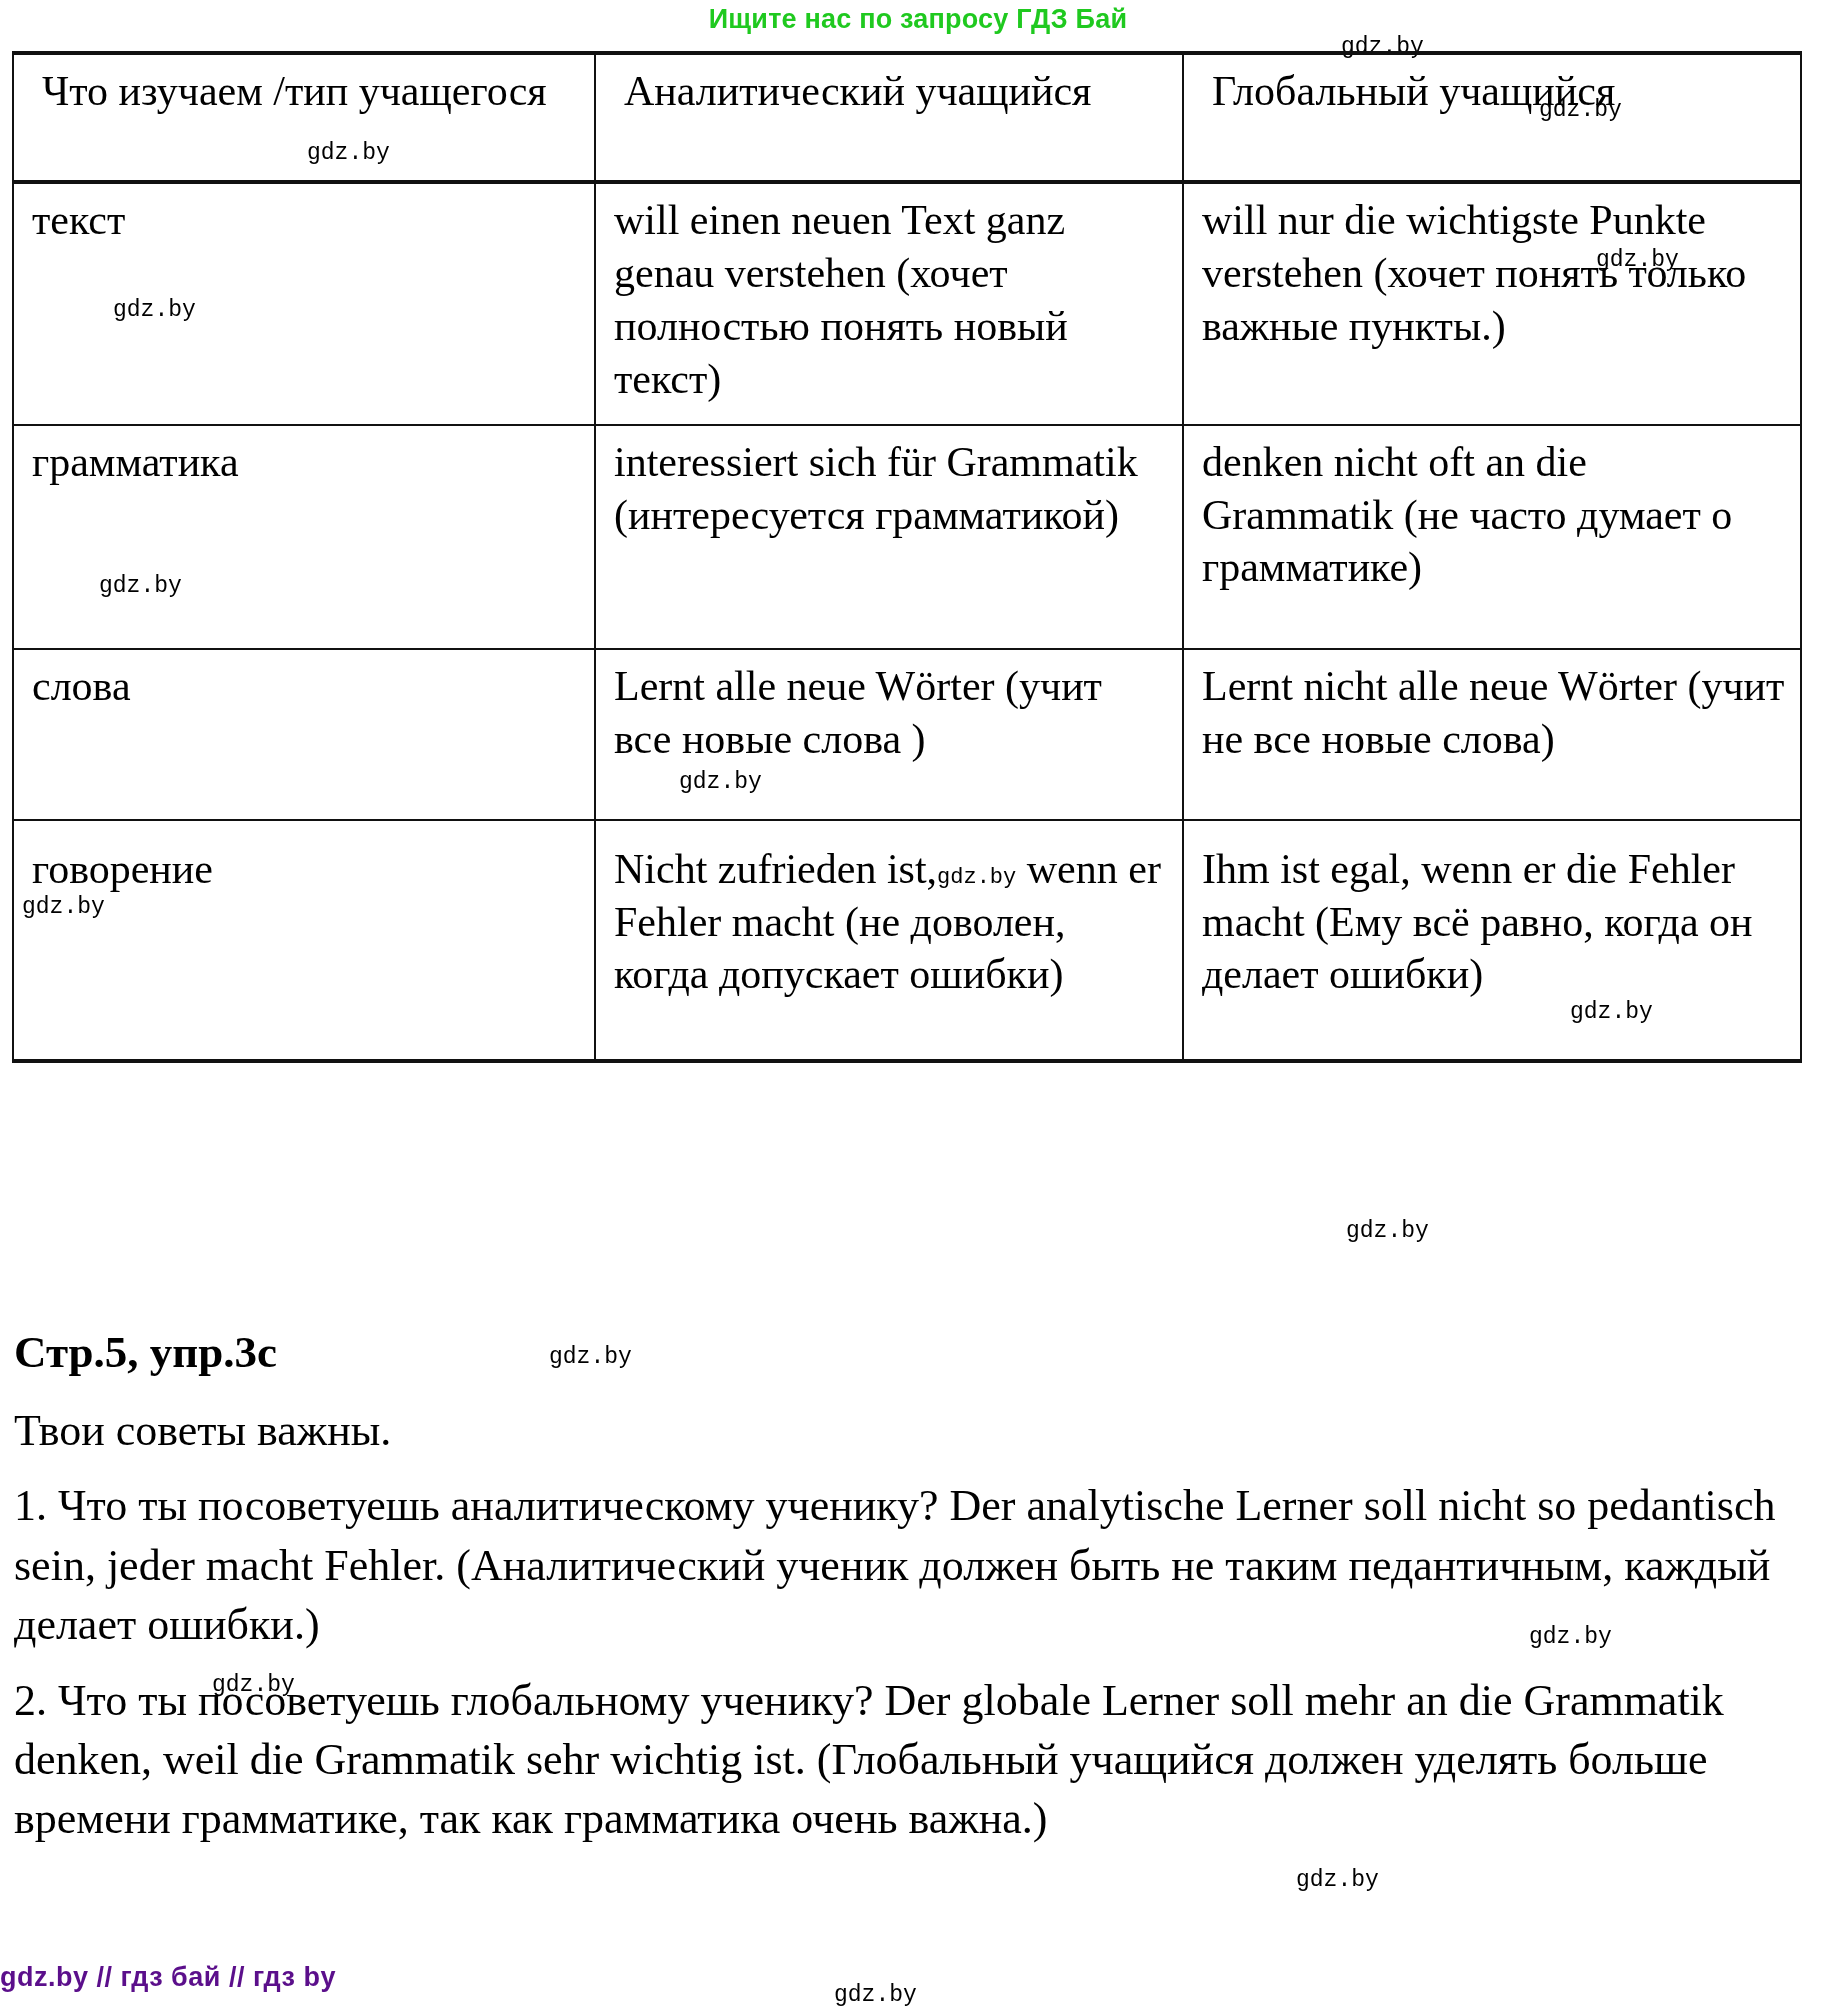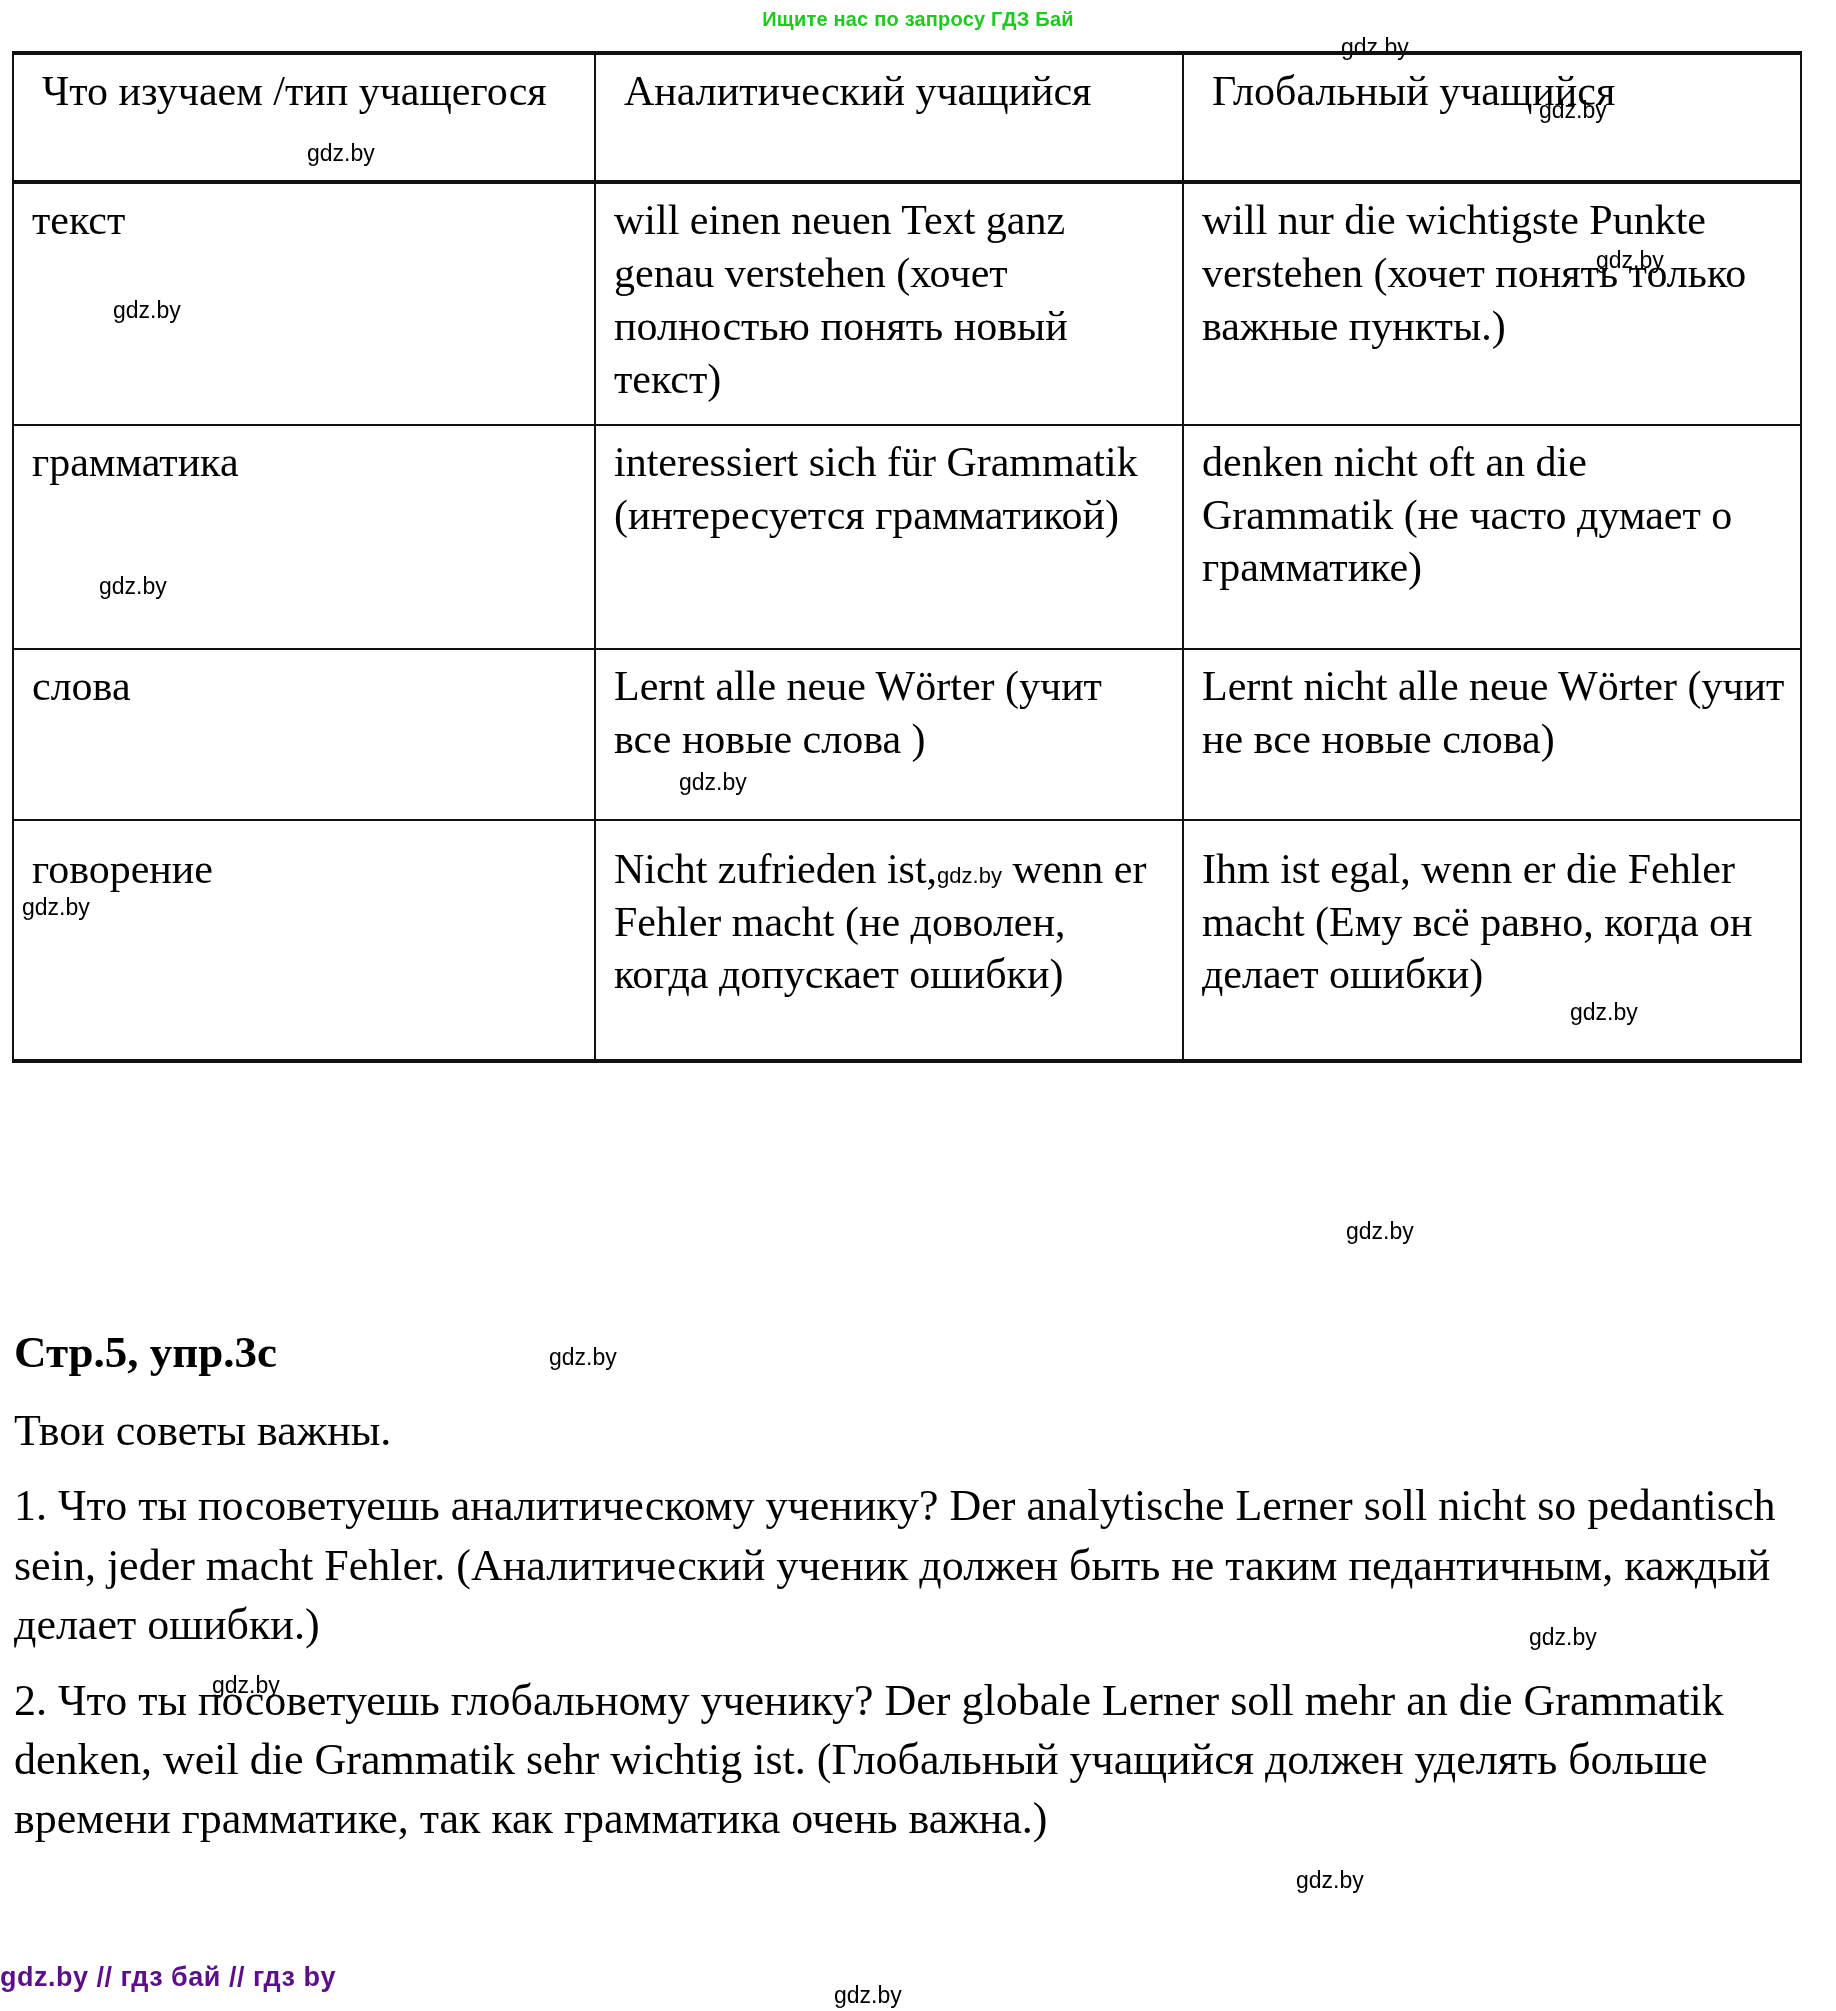--- a/index.html
+++ b/index.html
@@ -21,21 +21,21 @@
   .top-banner {
     position: absolute;
     top: 0;
     left: 0;
     width: 1836px;
     height: 38px;
     display: flex;
     align-items: center;
     justify-content: center;
     font-family: "Liberation Sans", "DejaVu Sans", sans-serif;
-    font-size: 20px;
+    font-size: 27px;
     font-weight: 700;
     color: #1fc91f;
     letter-spacing: 0.2px;
   }
 
   
   .table-wrap {
     position: absolute;
     left: 12px;
     top: 51px;
@@ -92,21 +92,21 @@
   .para {
     font-size: 44px;
     line-height: 1.35;
     margin: 16px 0 6px 0;
     position: relative;
   }
   .para.tight { margin-bottom: 2px; }
 
   
   .wm {
-    font-family: Liberation Sans, sans-serif;
+    font-family: Liberation Mono, monospace;
     font-size: 23px;
     font-weight: 400;
     color: #000000;
     white-space: nowrap;
     line-height: 1;
   }
   .wm-abs { position: absolute; }
   .wm-inline { font-size: 22px; vertical-align: baseline; }
 
   

